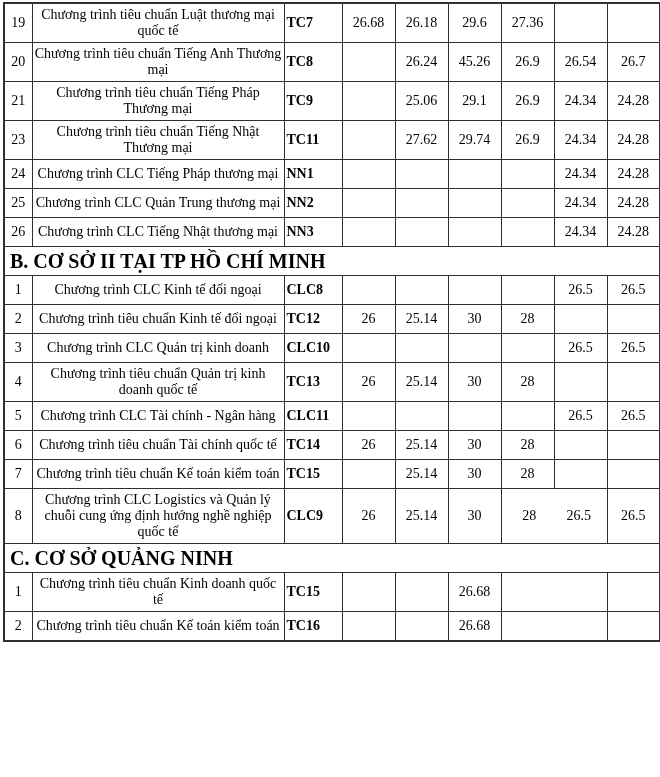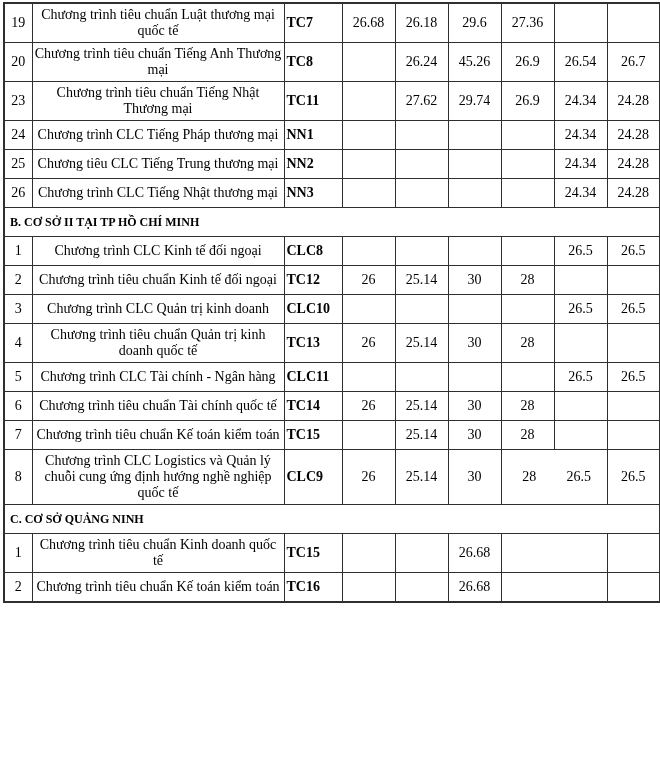--- a/index.html
+++ b/index.html
@@ -32,21 +32,21 @@
     overflow: hidden;
     box-sizing: border-box;
   }
   td.no   { text-align: center; height: 29px; }
   td.name { text-align: center; padding-left: 6px; padding-right: 4px; }
   td.code { font-weight: bold; }
   td.num  { text-align: center; }
   tr.section-row td {
     font-weight: bold;
     text-align: left;
-    font-size: 12px;
+    font-size: 20px;
     height: 29px;
     padding-left: 5px;
   }
   .half {
     display: inline-block;
     width: 49%;
     text-align: center;
     vertical-align: middle;
   }
 </style>
@@ -83,20 +83,31 @@
           <td class="name">Chương trình tiêu chuẩn Tiếng Anh Thương mại</td>
           <td class="code">TC8</td>
           <td class="num"></td>
           <td class="num">26.24</td>
           <td class="num">45.26</td>
           <td class="num">26.9</td>
           <td class="num">26.54</td>
           <td class="num">26.7</td>
         </tr>
         <tr class="data-row">
+          <td class="no">21</td>
+          <td class="name">Chương trình tiêu chuẩn Tiếng Pháp Thương mại</td>
+          <td class="code">TC9</td>
+          <td class="num"></td>
+          <td class="num">25.06</td>
+          <td class="num">29.1</td>
+          <td class="num">26.9</td>
+          <td class="num">24.34</td>
+          <td class="num">24.28</td>
+        </tr>
+        <tr class="data-row">
           <td class="no">23</td>
           <td class="name">Chương trình tiêu chuẩn Tiếng Nhật Thương mại</td>
           <td class="code">TC11</td>
           <td class="num"></td>
           <td class="num">27.62</td>
           <td class="num">29.74</td>
           <td class="num">26.9</td>
           <td class="num">24.34</td>
           <td class="num">24.28</td>
         </tr>
@@ -106,21 +117,21 @@
           <td class="code">NN1</td>
           <td class="num"></td>
           <td class="num"></td>
           <td class="num"></td>
           <td class="num"></td>
           <td class="num">24.34</td>
           <td class="num">24.28</td>
         </tr>
         <tr class="data-row">
           <td class="no">25</td>
-          <td class="name">Chương tiêu CLC Tiếng Trung thương mại</td>
+          <td class="name">Chương trình CLC Quản Trung thương mại</td>
           <td class="code">NN2</td>
           <td class="num"></td>
           <td class="num"></td>
           <td class="num"></td>
           <td class="num"></td>
           <td class="num">24.34</td>
           <td class="num">24.28</td>
         </tr>
         <tr class="data-row">
           <td class="no">26</td>

